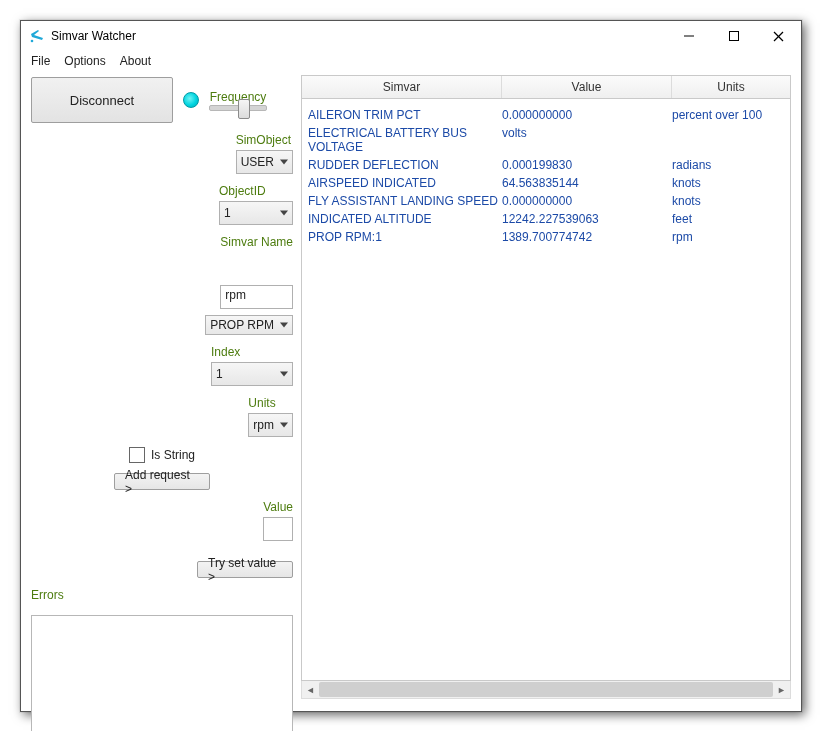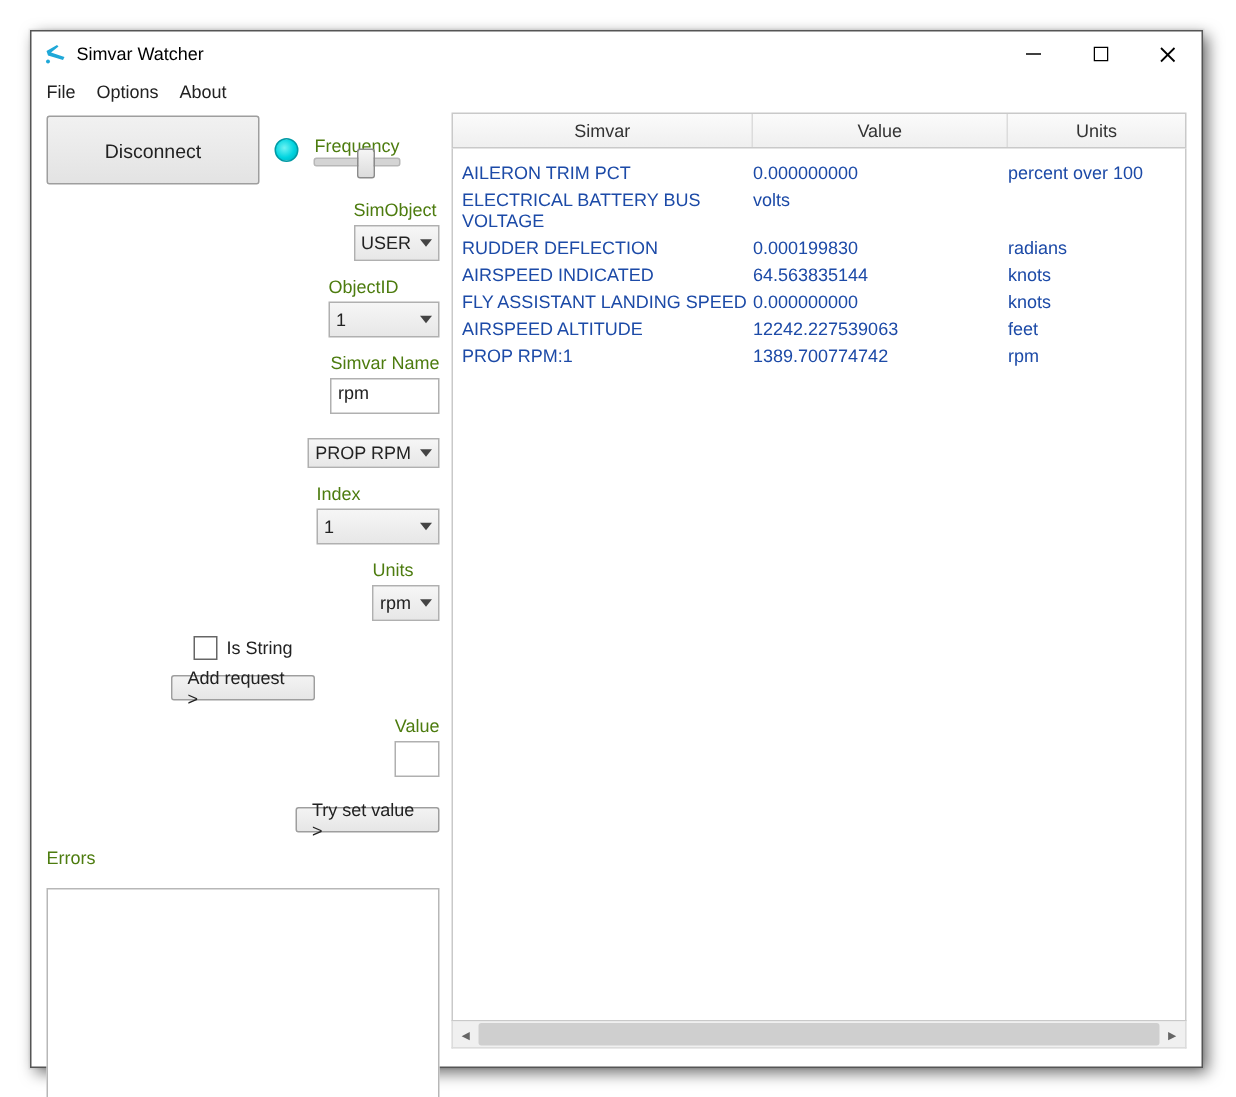--- a/index.html
+++ b/index.html
@@ -247,27 +247,27 @@
         <div class="col" style="width:74px;">
           <span class="label">ObjectID</span>
           <div class="combo">
             <span>1</span>
             <span class="arrow"></span>
           </div>
         </div>
       </div>
 
       <div class="row">
-        <div class="col" style="flex:1;">
+        <div class="col" style="flex:1;gap:33px;">
           <span class="label">Simvar Name</span>
           <div class="txt">rpm</div>
         </div>
       </div>
 
-      <div class="row" style="margin-top:16px;">
+      <div class="row" style="margin-top:6px;">
         <div class="combo" style="flex:1;">
           <span>PROP RPM</span>
           <span class="arrow"></span>
         </div>
       </div>
 
       <div class="row">
         <div class="col" style="width:82px;">
           <span class="label">Index</span>
           <div class="combo">
@@ -333,21 +333,21 @@
               <span class="td1">AIRSPEED INDICATED</span>
               <span class="td2">64.563835144</span>
               <span class="td3">knots</span>
             </div>
             <div class="trow">
               <span class="td1">FLY ASSISTANT LANDING SPEED</span>
               <span class="td2">0.000000000</span>
               <span class="td3">knots</span>
             </div>
             <div class="trow">
-              <span class="td1">AIRSPEED ALTITUDE</span>
+              <span class="td1">INDICATED ALTITUDE</span>
               <span class="td2">12242.227539063</span>
               <span class="td3">feet</span>
             </div>
             <div class="trow">
               <span class="td1">PROP RPM:1</span>
               <span class="td2">1389.700774742</span>
               <span class="td3">rpm</span>
             </div>
           </div>
         <div class="hscroll">

